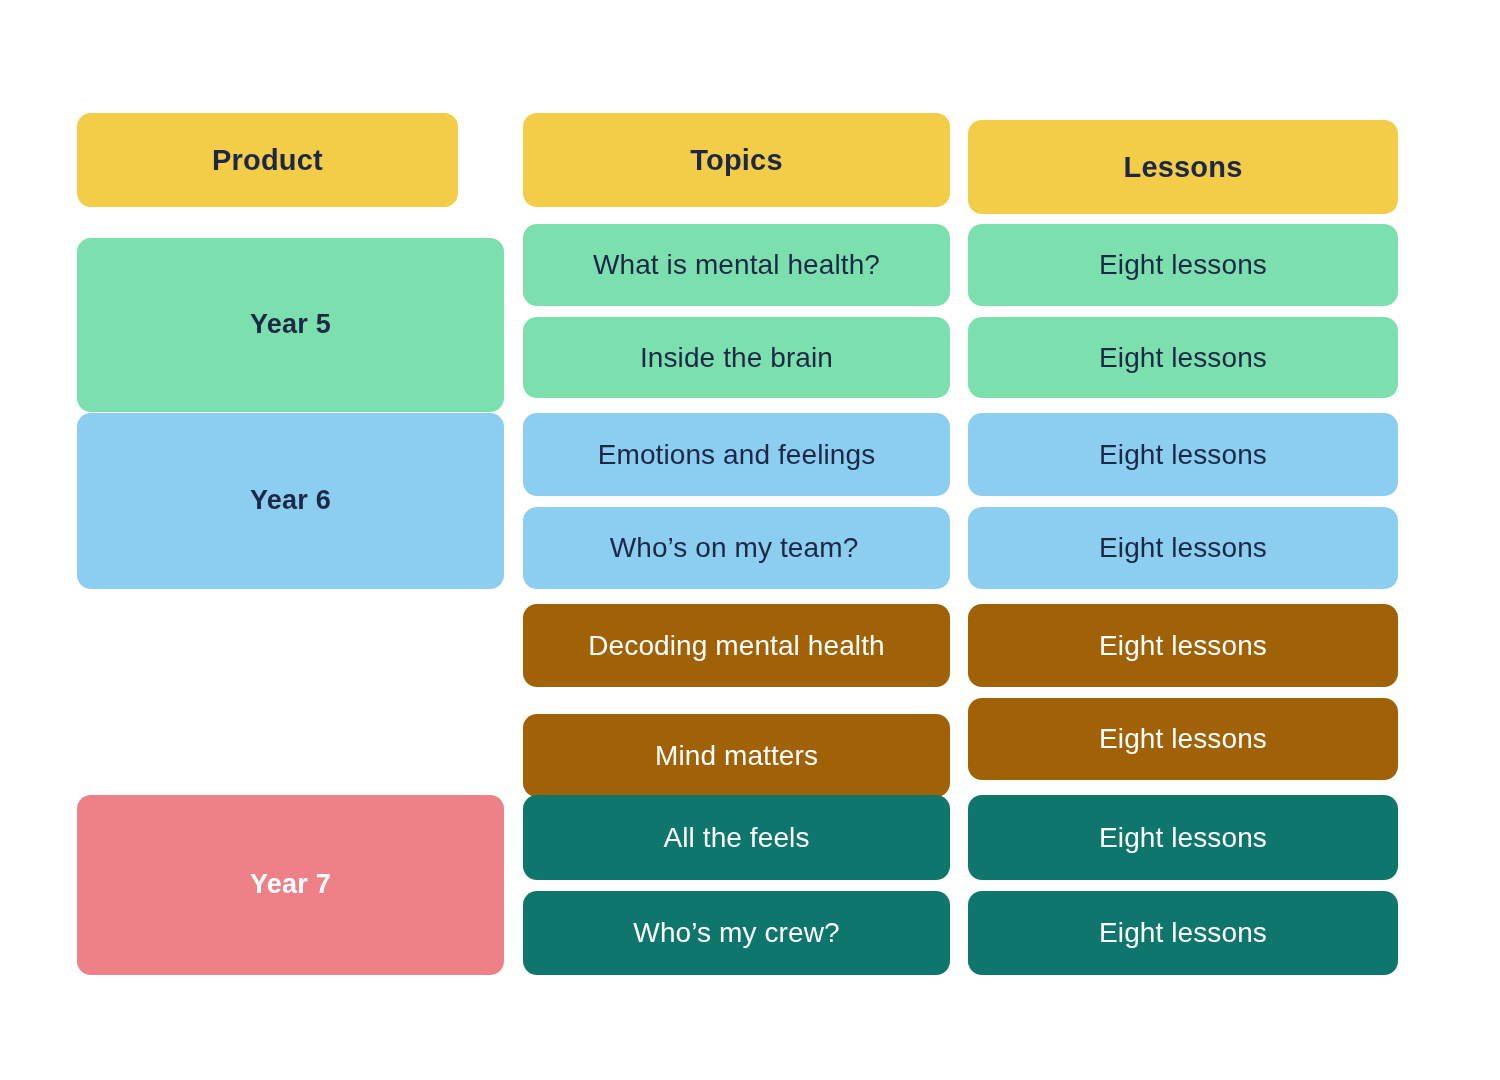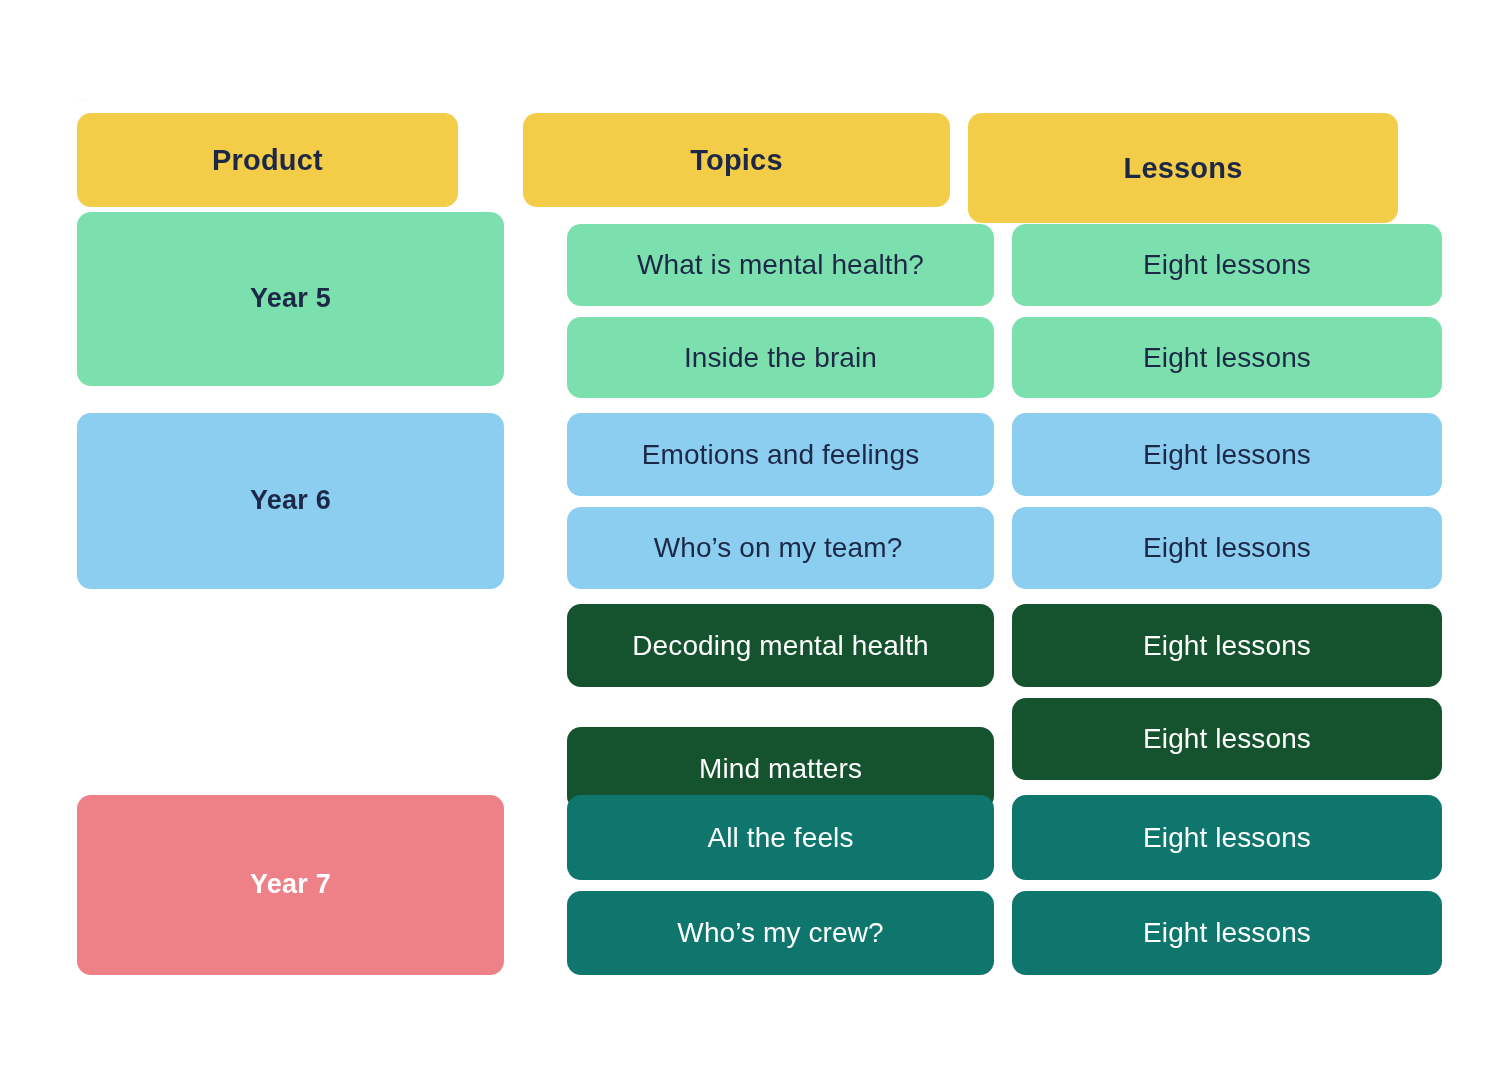--- a/index.html
+++ b/index.html
@@ -72,67 +72,66 @@
     font-weight: 700;
     font-size: 27px;
     letter-spacing: 0.2px;
   }
 
   
   .cell.item {
     font-weight: 400;
     font-size: 28px;
     letter-spacing: 0.1px;
-    margin-left: 44px;
   }
 
   
   .theme-green  { background: #7ce0ae; color: #1d2847; }
   .theme-blue   { background: #8bcef0; color: #1d2847; text-align: center; }
-  .theme-purple { background: #14532d; color: #ffffff; }
+  .theme-purple { background: #a16207; color: #ffffff; }
   .theme-red    { background: #0f766e; color: #ffffff; }
 
   
   .cell.product.theme-green  { background: #7ce0ae; color: #1d2847; }
   .cell.product.theme-blue   { background: #8bcef0; color: #1d2847; }
   .cell.product.theme-purple { background: #a695c8; color: #ffffff; }
   .cell.product.theme-red    { background: #ee8087; color: #ffffff; }
 </style>
 </head>
 <body>
 
 <div class="stray-mark"></div>
 
 <div class="table-wrap" style="display: block; position: absolute;">
 
   <div class="cell header col-1" style="position: absolute; left: 0px; top: 0px; width: 381px; height: 94px;">Product</div>
   <div class="cell header col-2" style="position: absolute; left: 446px; top: 0px; width: 427px; height: 94px;">Topics</div>
-  <div class="cell header col-3" style="position: absolute; left: 891px; top: 0px; width: 430px; height: 110px;">Lessons</div>
+  <div class="cell header col-3" style="position: absolute; left: 891px; top: 7px; width: 430px; height: 94px;">Lessons</div>
 
-  <div class="cell product theme-green col-1" style="position: absolute; left: 0px; top: 99px; width: 427px; height: 174px;">Year 5</div>
+  <div class="cell product theme-green col-1" style="position: absolute; left: 0px; top: 125px; width: 427px; height: 174px;">Year 5</div>
 
   <div class="cell item theme-green col-2" style="position: absolute; left: 446px; top: 111px; width: 427px; height: 81.5px;">What is mental health?</div>
   <div class="cell item theme-green col-3" style="position: absolute; left: 891px; top: 111px; width: 430px; height: 81.5px;">Eight lessons</div>
 
   <div class="cell item theme-green col-2" style="position: absolute; left: 446px; top: 203.5px; width: 427px; height: 81.5px; text-align: right;">Inside the brain</div>
   <div class="cell item theme-green col-3" style="position: absolute; left: 891px; top: 203.5px; width: 430px; height: 81.5px;">Eight lessons</div>
 
   <div class="cell product theme-blue col-1" style="position: absolute; left: 0px; top: 300px; width: 427px; height: 176px;">Year 6</div>
 
   <div class="cell item theme-blue col-2" style="position: absolute; left: 446px; top: 300px; width: 427px; height: 82.5px;">Emotions and feelings</div>
   <div class="cell item theme-blue col-3" style="position: absolute; left: 891px; top: 300px; width: 430px; height: 82.5px;">Eight lessons</div>
 
   <div class="cell item theme-blue col-2" style="position: absolute; left: 446px; top: 393.5px; width: 427px; height: 82.5px; padding-left: 13px;">Who’s on my team?</div>
   <div class="cell item theme-blue col-3" style="position: absolute; left: 891px; top: 393.5px; width: 430px; height: 82.5px;">Eight lessons</div>
 
 
   <div class="cell item theme-purple col-2" style="position: absolute; left: 446px; top: 491px; width: 427px; height: 82.5px;">Decoding mental health</div>
   <div class="cell item theme-purple col-3" style="position: absolute; left: 891px; top: 491px; width: 430px; height: 82.5px;">Eight lessons</div>
 
-  <div class="cell item theme-purple col-2" style="position: absolute; left: 446px; top: 614px; width: 427px; height: 82.5px;">Mind matters</div>
+  <div class="cell item theme-purple col-2" style="position: absolute; left: 446px; top: 601px; width: 427px; height: 82.5px;">Mind matters</div>
   <div class="cell item theme-purple col-3" style="position: absolute; left: 891px; top: 584.5px; width: 430px; height: 82.5px;">Eight lessons</div>
 
   <div class="cell product theme-red col-1" style="position: absolute; left: 0px; top: 682px; width: 427px; height: 180px;">Year 7</div>
 
   <div class="cell item theme-red col-2" style="position: absolute; left: 446px; top: 682px; width: 427px; height: 84.5px;">All the feels</div>
   <div class="cell item theme-red col-3" style="position: absolute; left: 891px; top: 682px; width: 430px; height: 84.5px;">Eight lessons</div>
 
   <div class="cell item theme-red col-2" style="position: absolute; left: 446px; top: 777.5px; width: 427px; height: 84.5px; text-align: right;">Who’s my crew?</div>
   <div class="cell item theme-red col-3" style="position: absolute; left: 891px; top: 777.5px; width: 430px; height: 84.5px;">Eight lessons</div>
 

